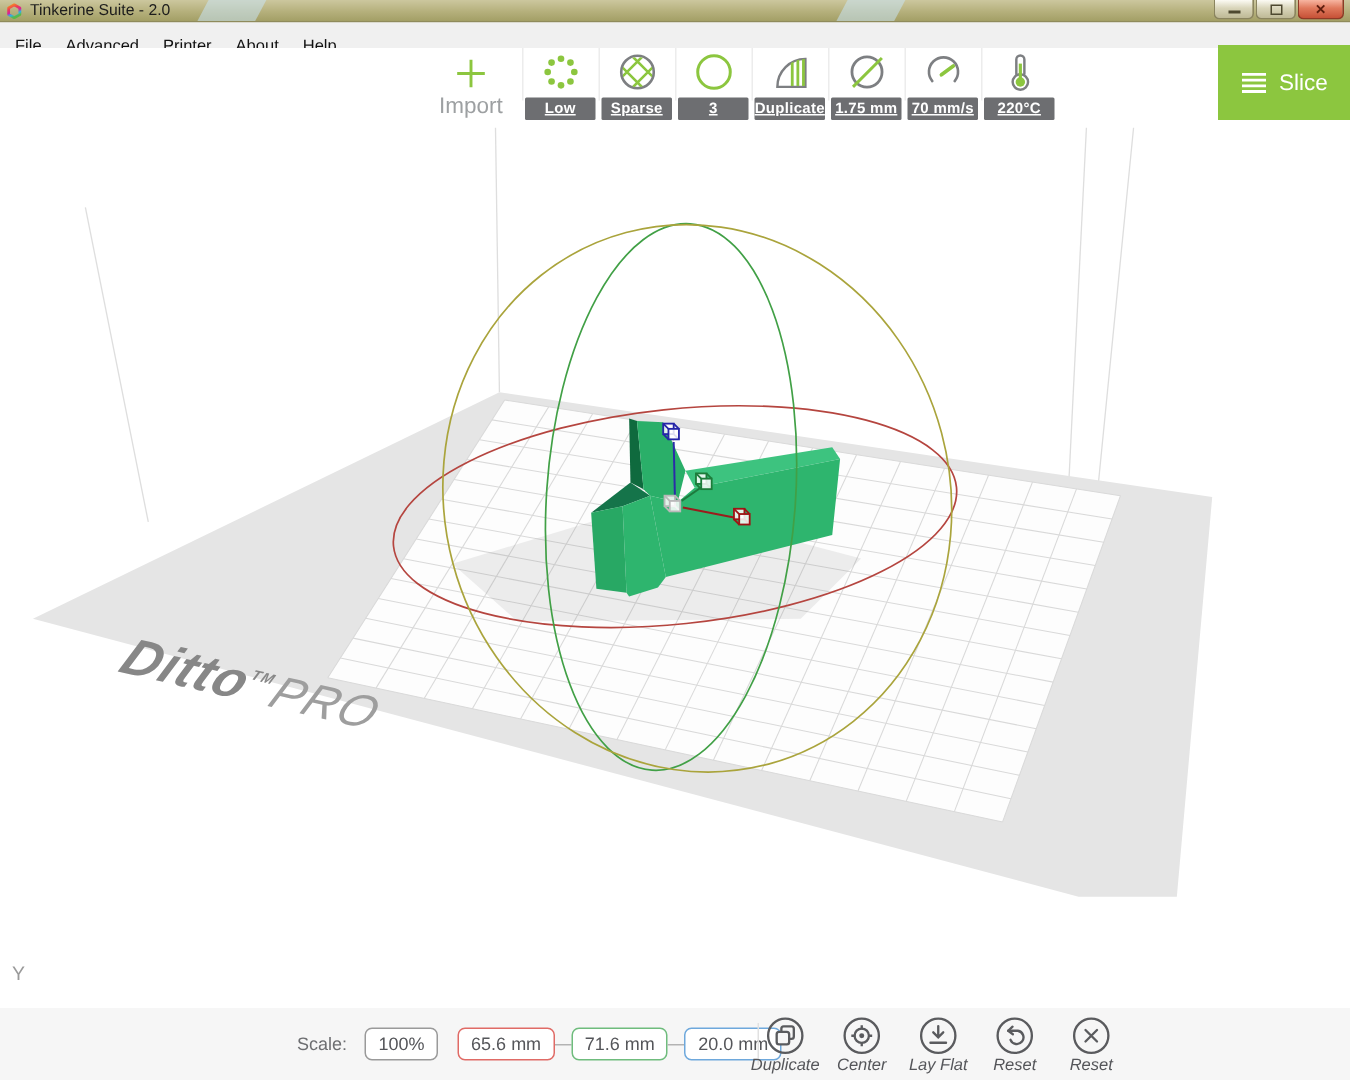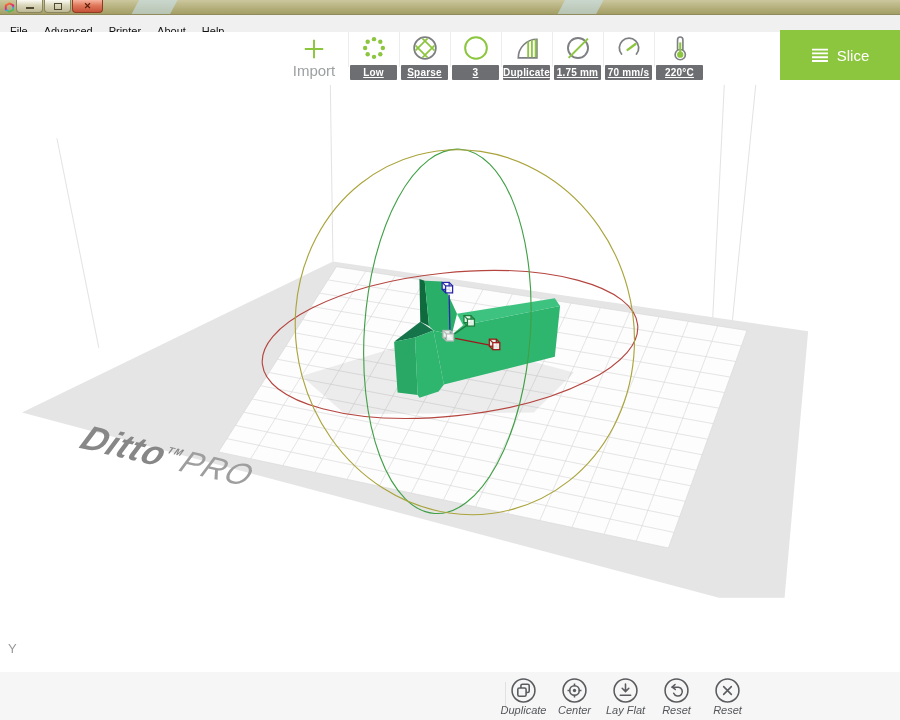--- a/index.html
+++ b/index.html
@@ -40,21 +40,21 @@
   .import { position:absolute; left:291px; top:1px; width:46px; text-align:center; }
   .import svg { display:block; margin:3px auto 0; }
   .import-label { font-size:15px; color:#9da0a2; margin-top:0; }
   .cells { position:absolute; left:348px; top:1px; display:flex; }
   .cell { width:51px; position:relative; padding-top:1px; }
   .cell::before { content:""; position:absolute; left:0; top:-1px; width:1px; height:35px; background:#ececec; }
   .cell svg { display:block; margin:0 auto; }
   .badge { margin:3px auto 0; width:47px; height:15px; background:#6d6e71; color:#fff;
     font-size:10px; font-weight:bold; display:flex; align-items:center; justify-content:center;
     border-radius:1px; letter-spacing:.2px;text-decoration:underline; }
-  .slice-btn { position:absolute; top:30px; right:0; width:120px; height:50px; background:#8cc63f;
+  .slice-btn { position:absolute; top:30px; right:0; width:88px; height:50px; background:#8cc63f;
     border:none; color:#fff; font-size:15px; font-family:inherit; display:flex; align-items:center;
     justify-content:center; gap:8px; cursor:pointer; }
 
   
   .viewport { position:absolute; top:85px; left:0; width:900px; height:587px; background:#fff; }
   .axis-label { position:absolute; left:8px; top:556px; font-size:13px; color:#9a9a9a; }
 
   
   .bottombar { position:absolute; top:672px; left:0; right:0; height:48px; background:#f6f6f6; }
   .scale-row { position:absolute; left:198px; top:0; height:48px; display:flex; align-items:center; }
@@ -80,20 +80,21 @@
         <linearGradient id="rg0" x1="0" y1="0" x2="0.35" y2="1">
       <stop offset="0" stop-color="#f7941e"></stop>
           <stop offset="0.35" stop-color="#ee3d52"></stop>
       <stop offset="0.6" stop-color="#d6219c"></stop>
           <stop offset="0.8" stop-color="#2bb5e8"></stop>
       <stop offset="1" stop-color="#59b947"></stop>
         </linearGradient>
       </defs>
     <path d="M10 2.2 L16.8 6.1 L16.8 13.9 L10 17.8 L3.2 13.9 L3.2 6.1 Z" fill="none" stroke="url(#rg0)" stroke-width="3.4" stroke-linejoin="round"></path>
   </svg>
+  <div class="title-text">Tinkerine Suite - 2.0</div>
   <div class="winbtns">
     <div class="winbtn">
         <span class="min-glyph"></span>
       </div>
     <div class="winbtn">
         <span class="max-glyph"></span>
       </div>
     <div class="winbtn close">
         <span>✕</span>
       </div>
@@ -271,20 +272,32 @@
         <line x1="503" y1="376" x2="507" y2="380"></line>
         <line x1="495" y1="384" x2="499" y2="388"></line>
         <line x1="503" y1="384" x2="507" y2="388"></line>
         <rect x="499" y="380" width="8" height="8"></rect>
       </g>
     </svg>
   <div class="axis-label">Y</div>
 </div>
 
 <div class="bottombar">
+  <div class="scale-row">
+    <span class="scale-label">Scale:</span>
+    <span class="dim-box">100%</span>
+    <span class="gap"></span>
+    <span id="dims" style="display: inline-flex; align-items: center;">
+        <span class="dim-box" style="border: 1.5px solid rgb(224, 107, 102);">65.6 mm</span>
+        <span class="conn"></span>
+        <span class="dim-box" style="border: 1.5px solid rgb(111, 188, 125);">71.6 mm</span>
+        <span class="conn"></span>
+        <span class="dim-box" style="border: 1.5px solid rgb(110, 168, 220);">20.0 mm</span>
+      </span>
+  </div>
   <div class="vdivider"></div>
   <div class="actions">
       <div class="action"><span><svg width="27" height="27" viewBox="0 0 26 26">
             <g stroke="#5a5b5e" stroke-width="1.5" fill="none">
               <circle cx="13" cy="13" r="11"></circle>
         <rect x="10.5" y="7" width="8" height="8" rx="1.5"></rect>
               <rect x="7.5" y="10.5" width="8" height="8" rx="1.5" fill="#f6f6f6"></rect>
             </g>
           </svg></span>
     <div class="action-label">Duplicate</div></div>

